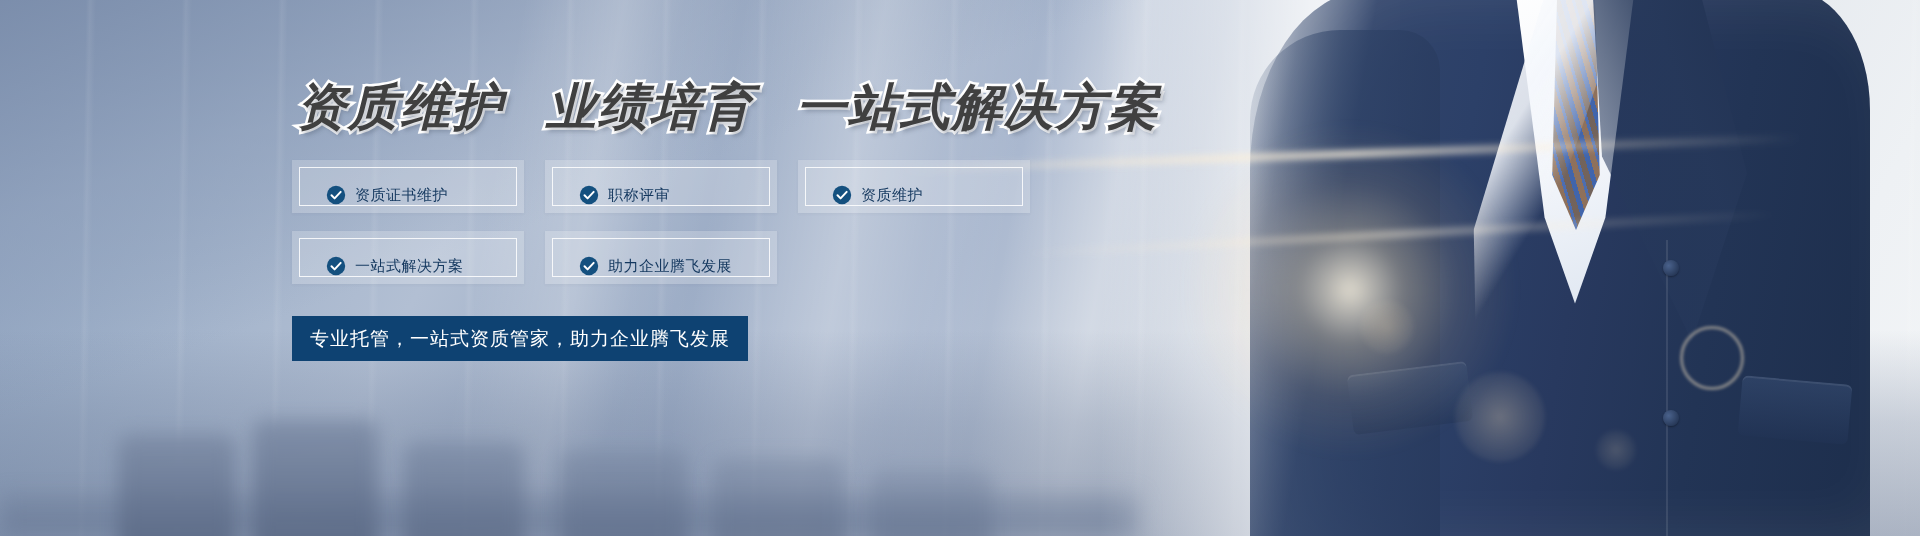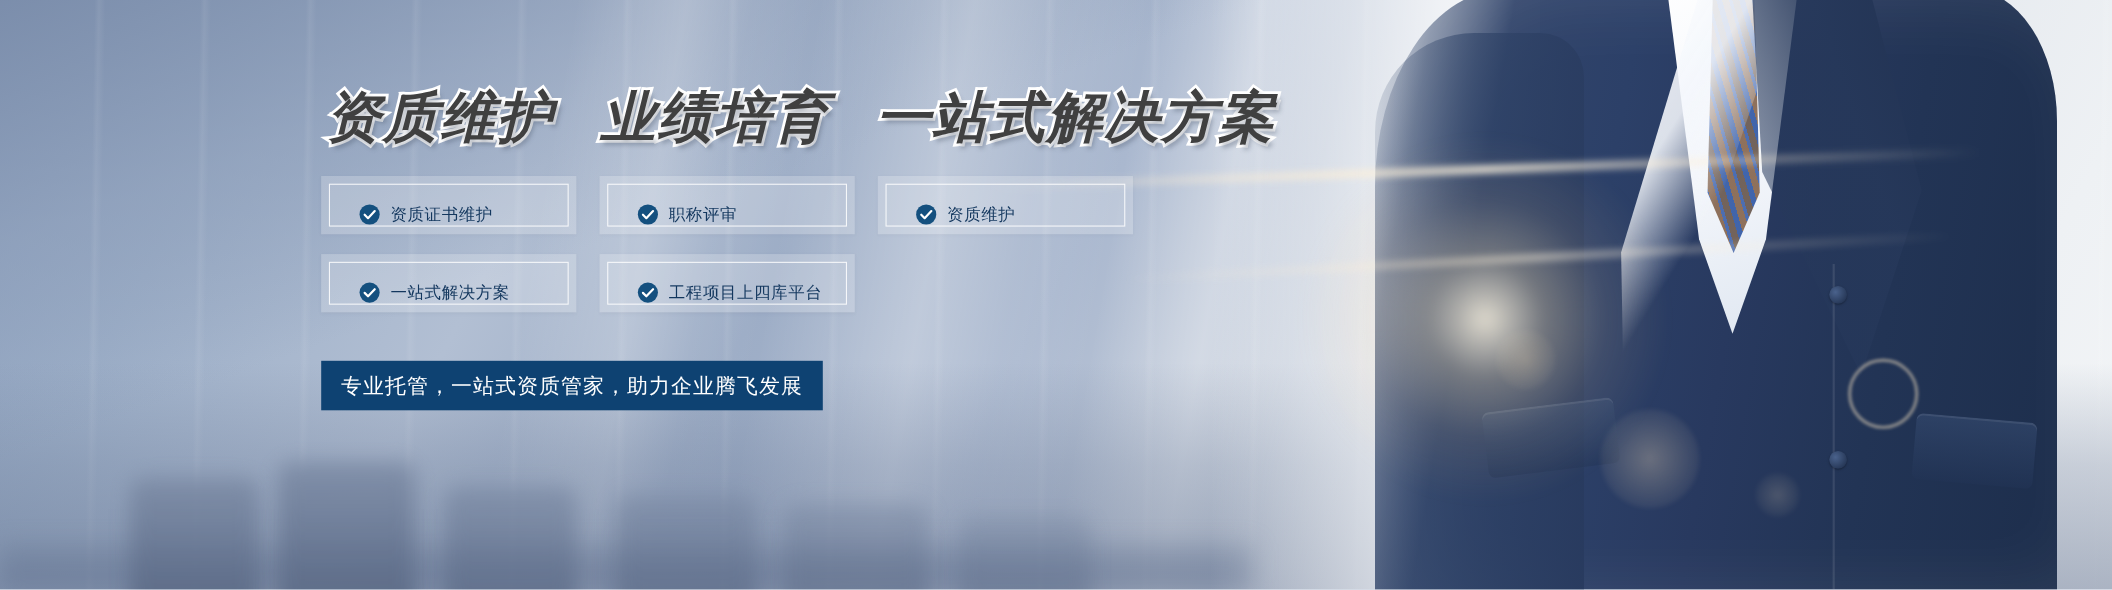--- a/index.html
+++ b/index.html
@@ -292,21 +292,21 @@
     letter-spacing: .5px;
     white-space: nowrap;
     font-family: "DejaVu Sans", "Liberation Sans", sans-serif;
   }
   
   .features .feature.wide { }
 
   .tagline {
     position: absolute;
     left: 292px;
-    top: 328px;
+    top: 316px;
     height: 45px;
     background: #0e4272;
     display: flex;
     align-items: center;
     padding: 0 18px;
     box-sizing: border-box;
   }
   .tagline-text {
     color: #ffffff;
     font-size: 19px;
@@ -408,21 +408,21 @@
         </div>
       </div>
 
 
       <div class="feature wide">
         <div class="feature-inner">
           <svg class="check-icon" viewBox="0 0 24 24">
             <circle cx="12" cy="12" r="11" fill="#14507F"></circle>
             <path d="M6.6 12.3 L10.3 16 L17.6 8.3" fill="none" stroke="#ffffff" stroke-width="2.4" stroke-linecap="round" stroke-linejoin="round"></path>
           </svg>
-          <span class="feature-label">工程项目上四库平台</span>
+          <span class="feature-label">助力企业腾飞发展</span>
         </div>
       </div>
 
     </div>
 
     <div class="tagline">
       <span class="tagline-text">专业托管，一站式资质管家，助力企业腾飞发展</span>
     </div>
 
   </div>

